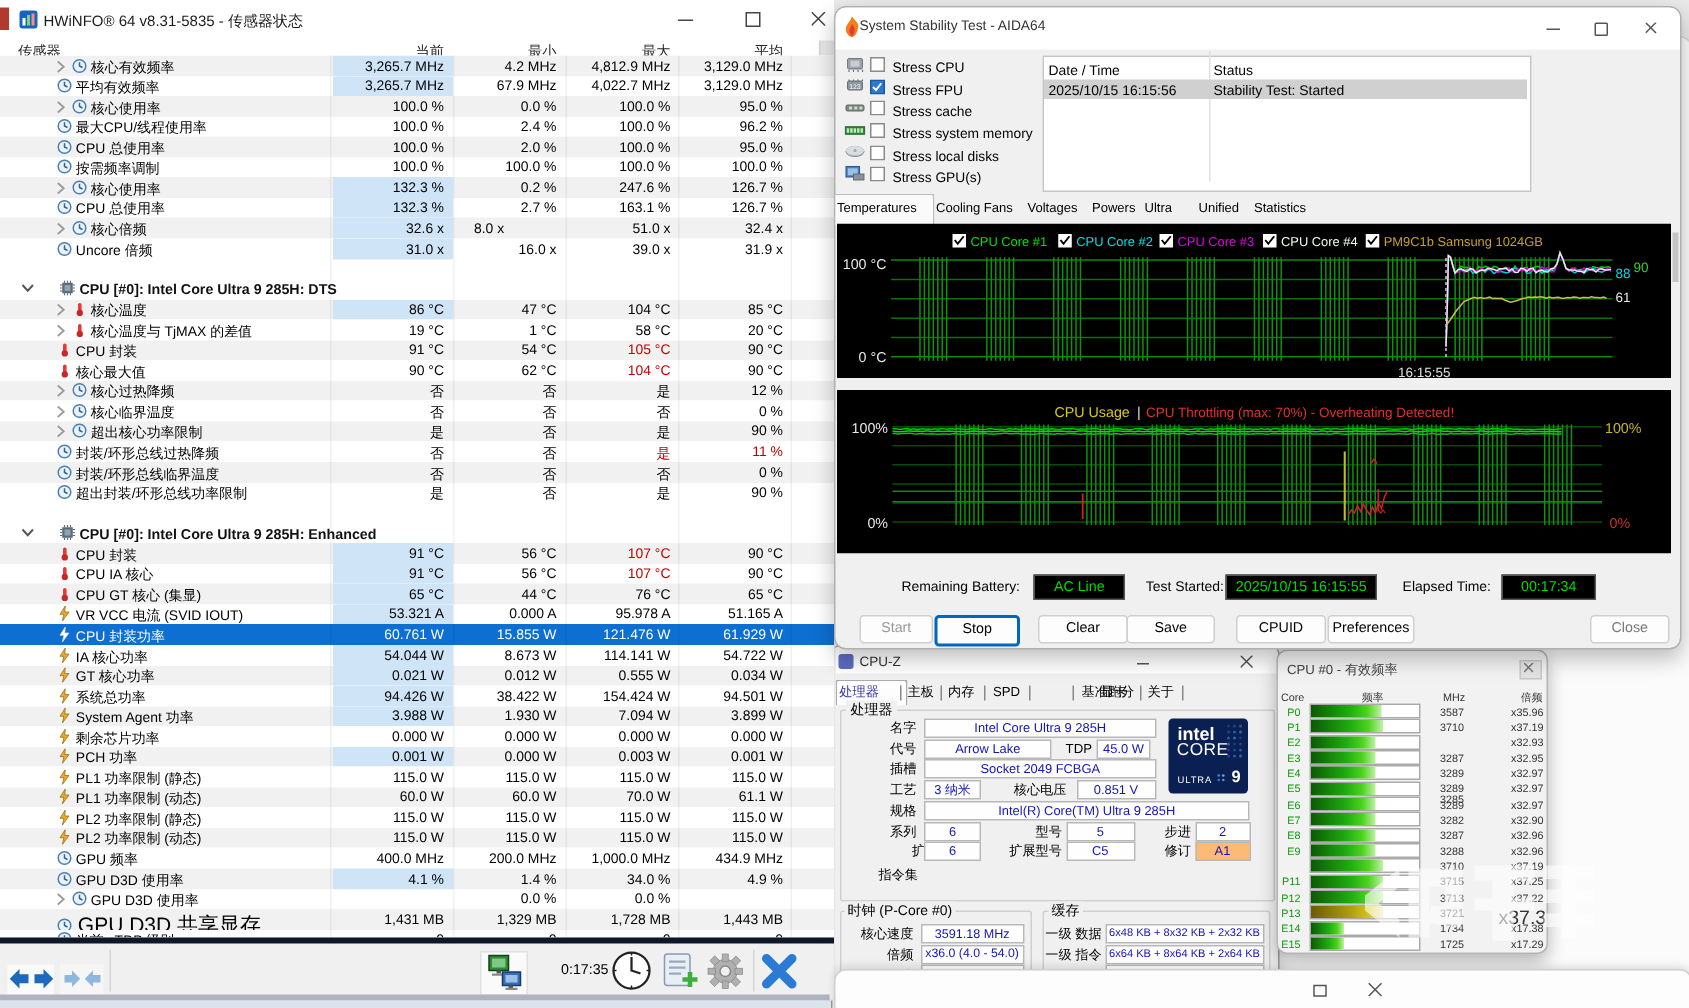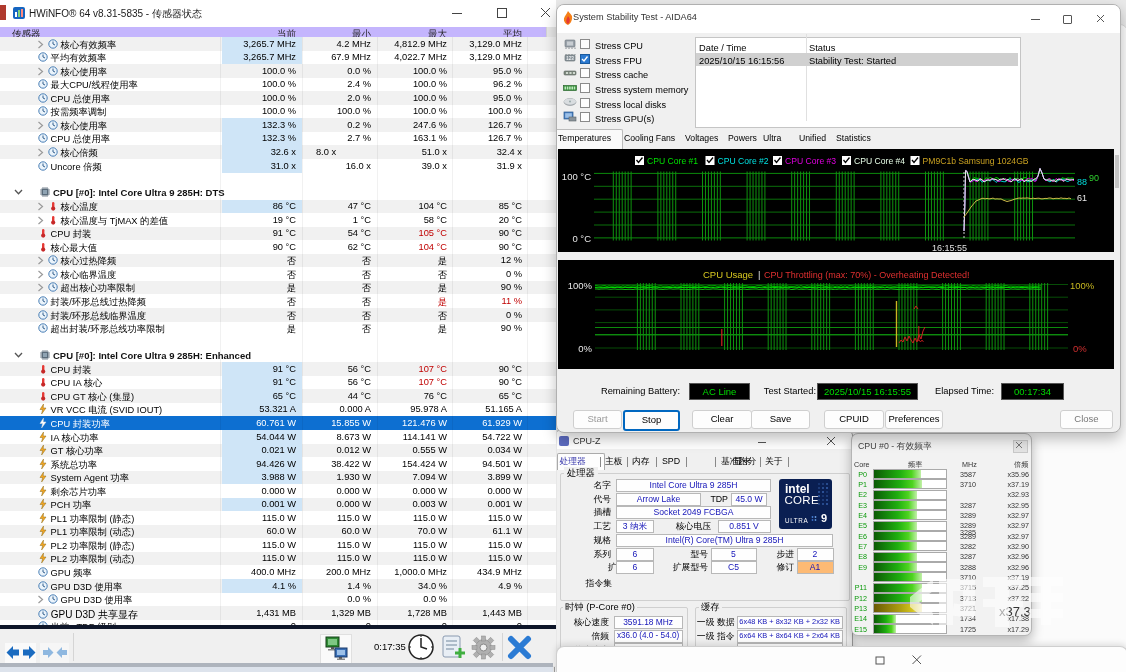--- a/index.html
+++ b/index.html
@@ -2,21 +2,21 @@
 <html><head><meta charset="utf-8">
 <style>
 html,body{margin:0;padding:0;}
 body{width:1126px;height:672px;position:relative;overflow:hidden;
  font-family:"Liberation Sans",sans-serif;background:#e9e9e9;}
 .a{position:absolute;}
 .tx{white-space:nowrap;}
 </style></head><body>
 
 <div class="a" style="left:550px;top:24px;width:576px;height:648px;background:#fbfbfb;border-radius:8px 8px 0 0;border:1px solid #d8d8d8;"></div>
-<div class="a" style="left:0;top:0;width:556px;height:522px;background:#c4b5fd;z-index:5;">
+<div class="a" style="left:0;top:0;width:556px;height:522px;background:#ffffff;z-index:5;">
 <div class="a" style="left:0;top:0;width:556px;height:27px;background:#ffffff;"></div>
 <div class="a" style="left:13px;top:7px;width:12px;height:12px;background:#1565c0;border-radius:2px;"></div>
 <div class="a" style="left:15px;top:12px;width:2px;height:5px;background:#fff;"></div>
 <div class="a" style="left:18px;top:10px;width:2px;height:7px;background:#7fd17f;"></div>
 <div class="a" style="left:21px;top:9px;width:2px;height:8px;background:#ff8a80;"></div>
 <div class="a tx" style="left:29px;top:7px;font-size:10px;color:#1b1b1b;">HWiNFO® 64 v8.31-5835 - 传感器状态</div>
 <div class="a" style="left:452px;top:13px;width:10px;height:1px;background:#444;"></div>
 <div class="a" style="left:497px;top:8px;width:8px;height:8px;border:1px solid #444;"></div>
 <svg class="a" style="left:541px;top:8px" width="10" height="10">
       <path d="M0 0 L9 9 M9 0 L0 9" stroke="#444" stroke-width="1"></path>
@@ -423,21 +423,21 @@
             <path d="M1.5 1 L5.5 4.5 L1.5 8" stroke="#9a9a9a" stroke-width="1.2" fill="none"></path>
           </svg><svg width="10" height="10" style="vertical-align:-1px">
             <circle cx="5" cy="5" r="4.2" fill="#eaf3fb" stroke="#4a7fb5" stroke-width="1"></circle>
             <path d="M5 2.5 L5 5 L7 6" stroke="#35618e" stroke-width="1" fill="none"></path>
           </svg> GPU D3D 使用率</div>
 <div class="a tx" style="left:206px;top:594.1px;width:90px;text-align:right;font-size:9.3px;color:#000;"></div>
 <div class="a tx" style="left:281px;top:594.1px;width:90px;text-align:right;font-size:9.3px;color:#000;">0.0 %</div>
 <div class="a tx" style="left:357px;top:594.1px;width:90px;text-align:right;font-size:9.3px;color:#000;">0.0 %</div>
 <div class="a tx" style="left:432px;top:594.1px;width:90px;text-align:right;font-size:9.3px;color:#000;"></div>
 <div class="a" style="left:0;top:606.1px;width:556px;height:13.55px;background:#f1f1f1;"></div>
-<div class="a tx" style="left:38px;top:607.6px;font-size:10px;color:#000;"><svg width="10" height="10" style="vertical-align:-1px">
+<div class="a tx" style="left:38px;top:607.6px;font-size:14px;color:#000;"><svg width="10" height="10" style="vertical-align:-1px">
             <circle cx="5" cy="5" r="4.2" fill="#eaf3fb" stroke="#4a7fb5" stroke-width="1"></circle>
             <path d="M5 2.5 L5 5 L7 6" stroke="#35618e" stroke-width="1" fill="none"></path>
           </svg> GPU D3D 共享显存</div>
 <div class="a tx" style="left:206px;top:607.6px;width:90px;text-align:right;font-size:9.3px;color:#000;">1,431 MB</div>
 <div class="a tx" style="left:281px;top:607.6px;width:90px;text-align:right;font-size:9.3px;color:#000;">1,329 MB</div>
 <div class="a tx" style="left:357px;top:607.6px;width:90px;text-align:right;font-size:9.3px;color:#000;">1,728 MB</div>
 <div class="a tx" style="left:432px;top:607.6px;width:90px;text-align:right;font-size:9.3px;color:#000;">1,443 MB</div>
 <div class="a" style="left:0;top:619.6px;width:556px;height:13.55px;background:#ffffff;"></div>
 <div class="a tx" style="left:38px;top:621.1px;font-size:9.3px;color:#000;"><svg width="10" height="10" style="vertical-align:-1px">
             <circle cx="5" cy="5" r="4.2" fill="#eaf3fb" stroke="#4a7fb5" stroke-width="1"></circle>

